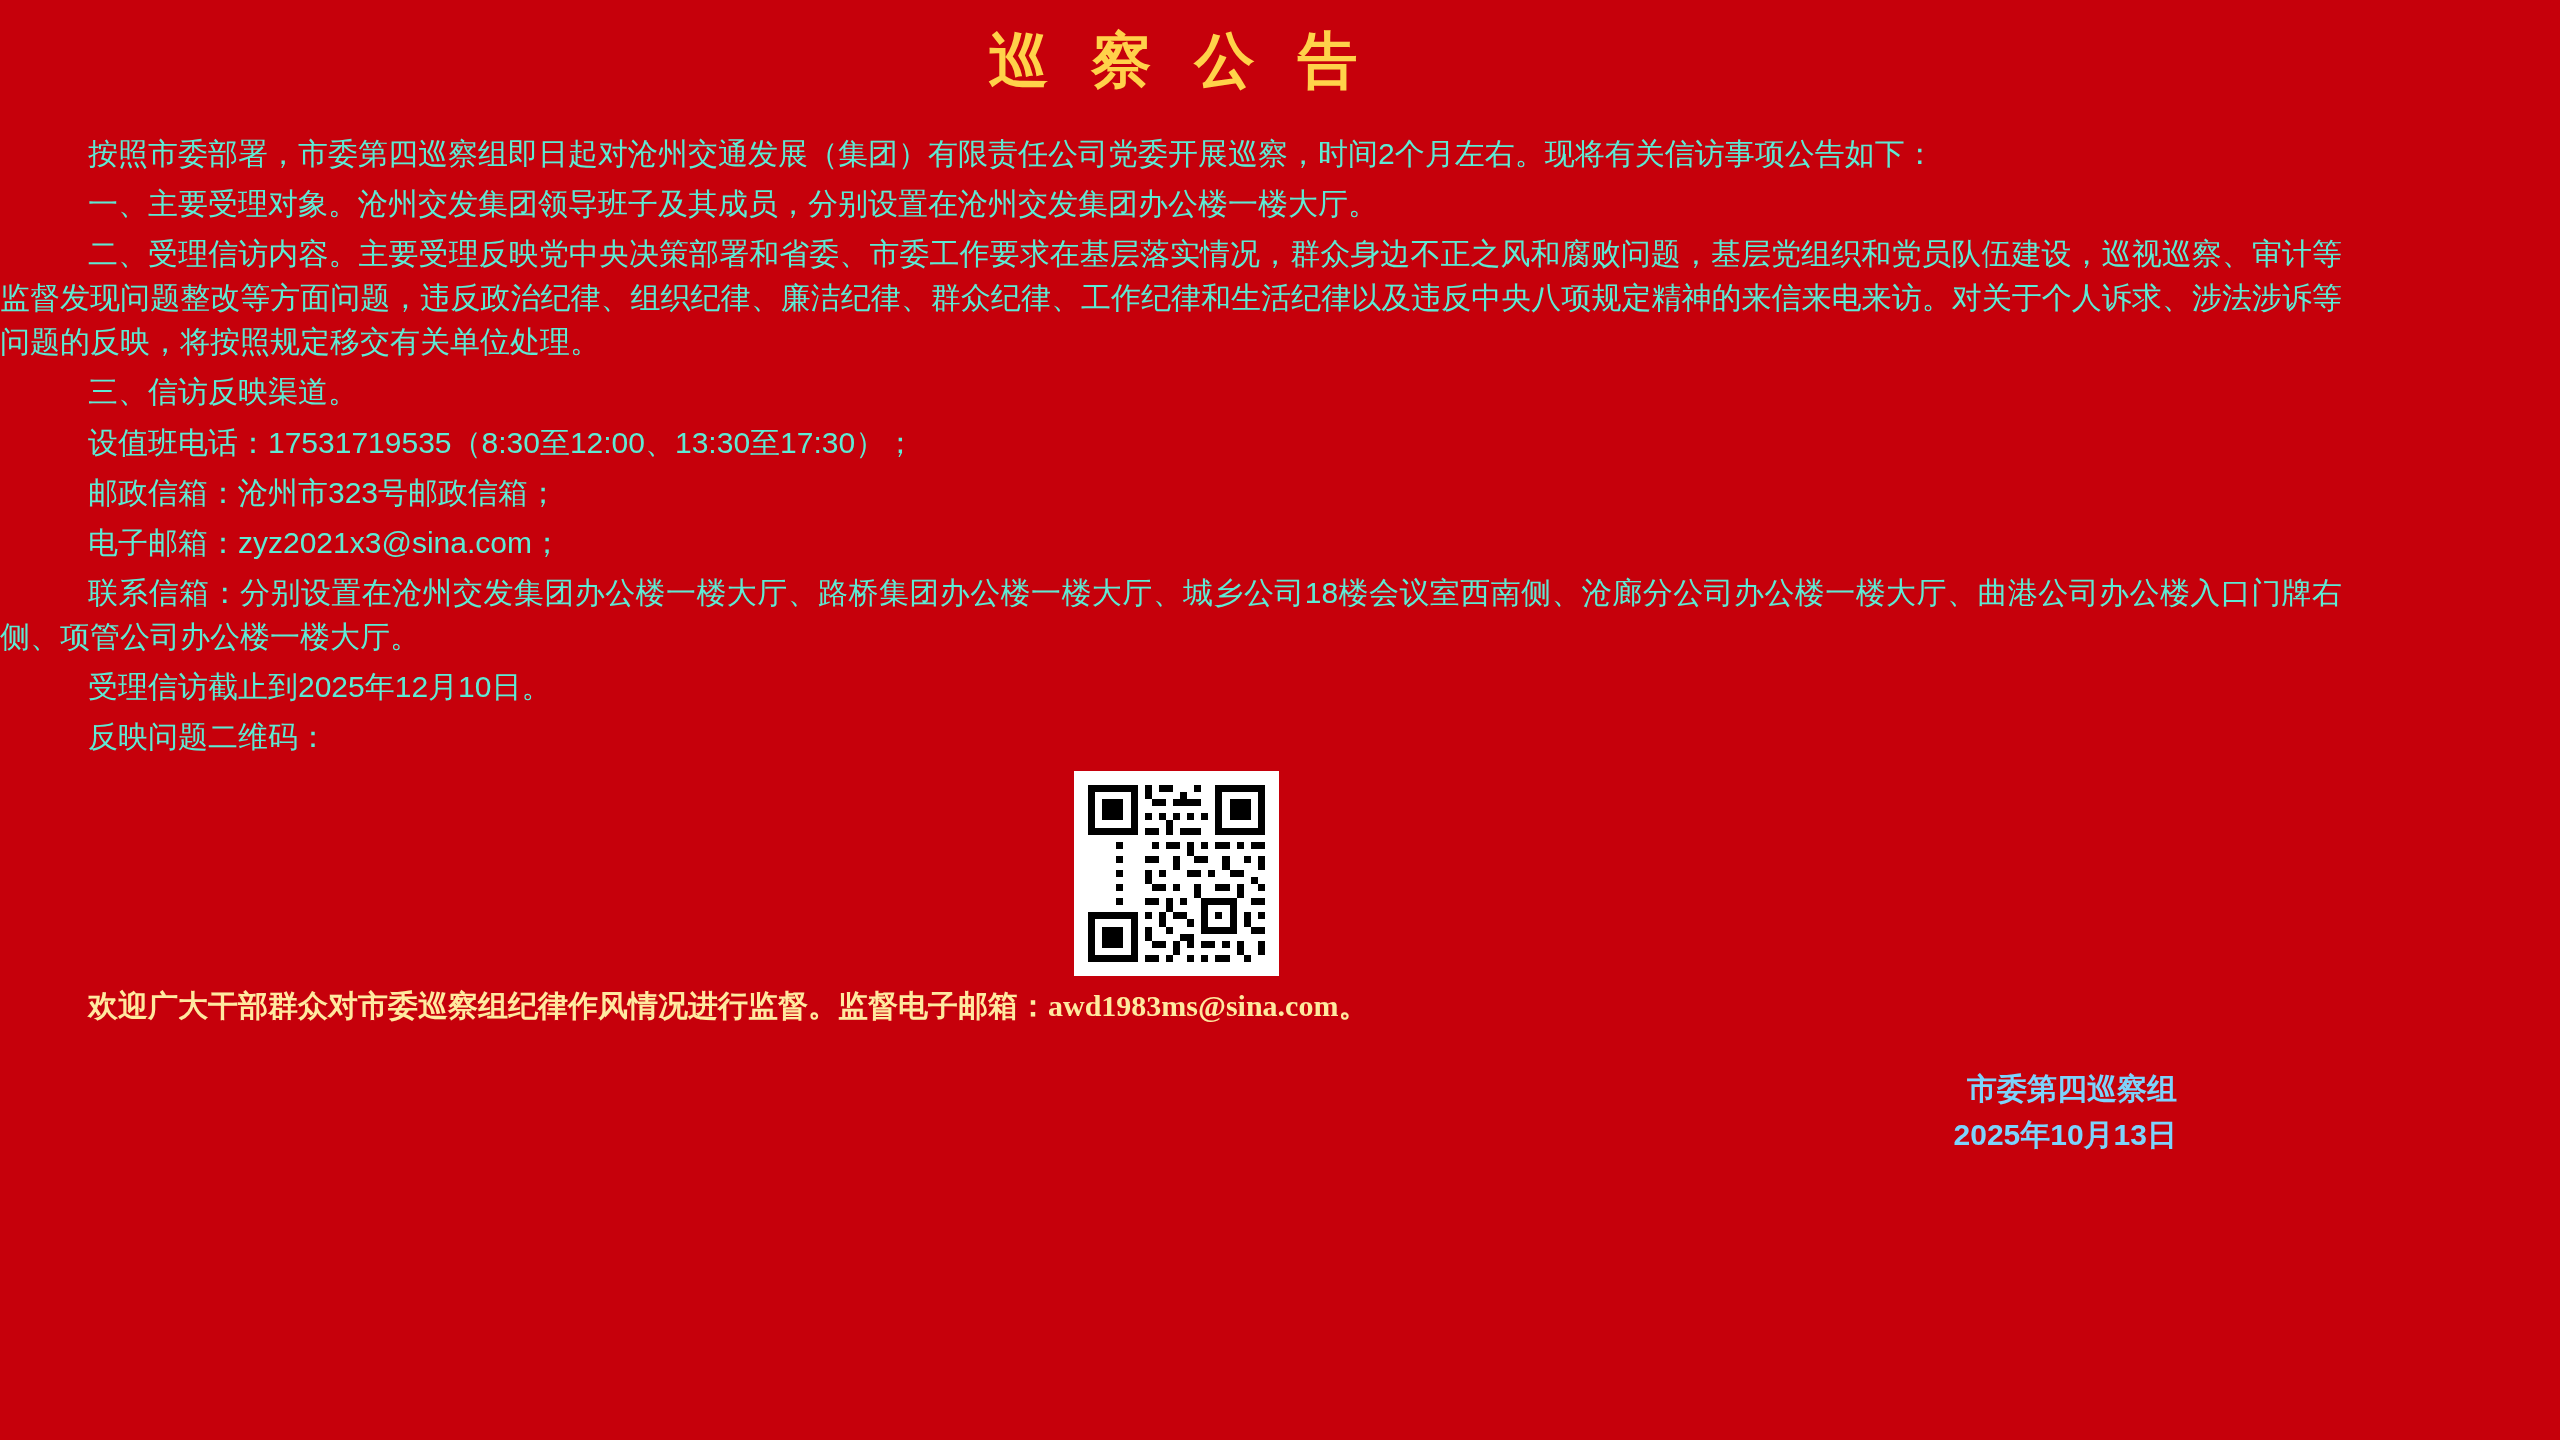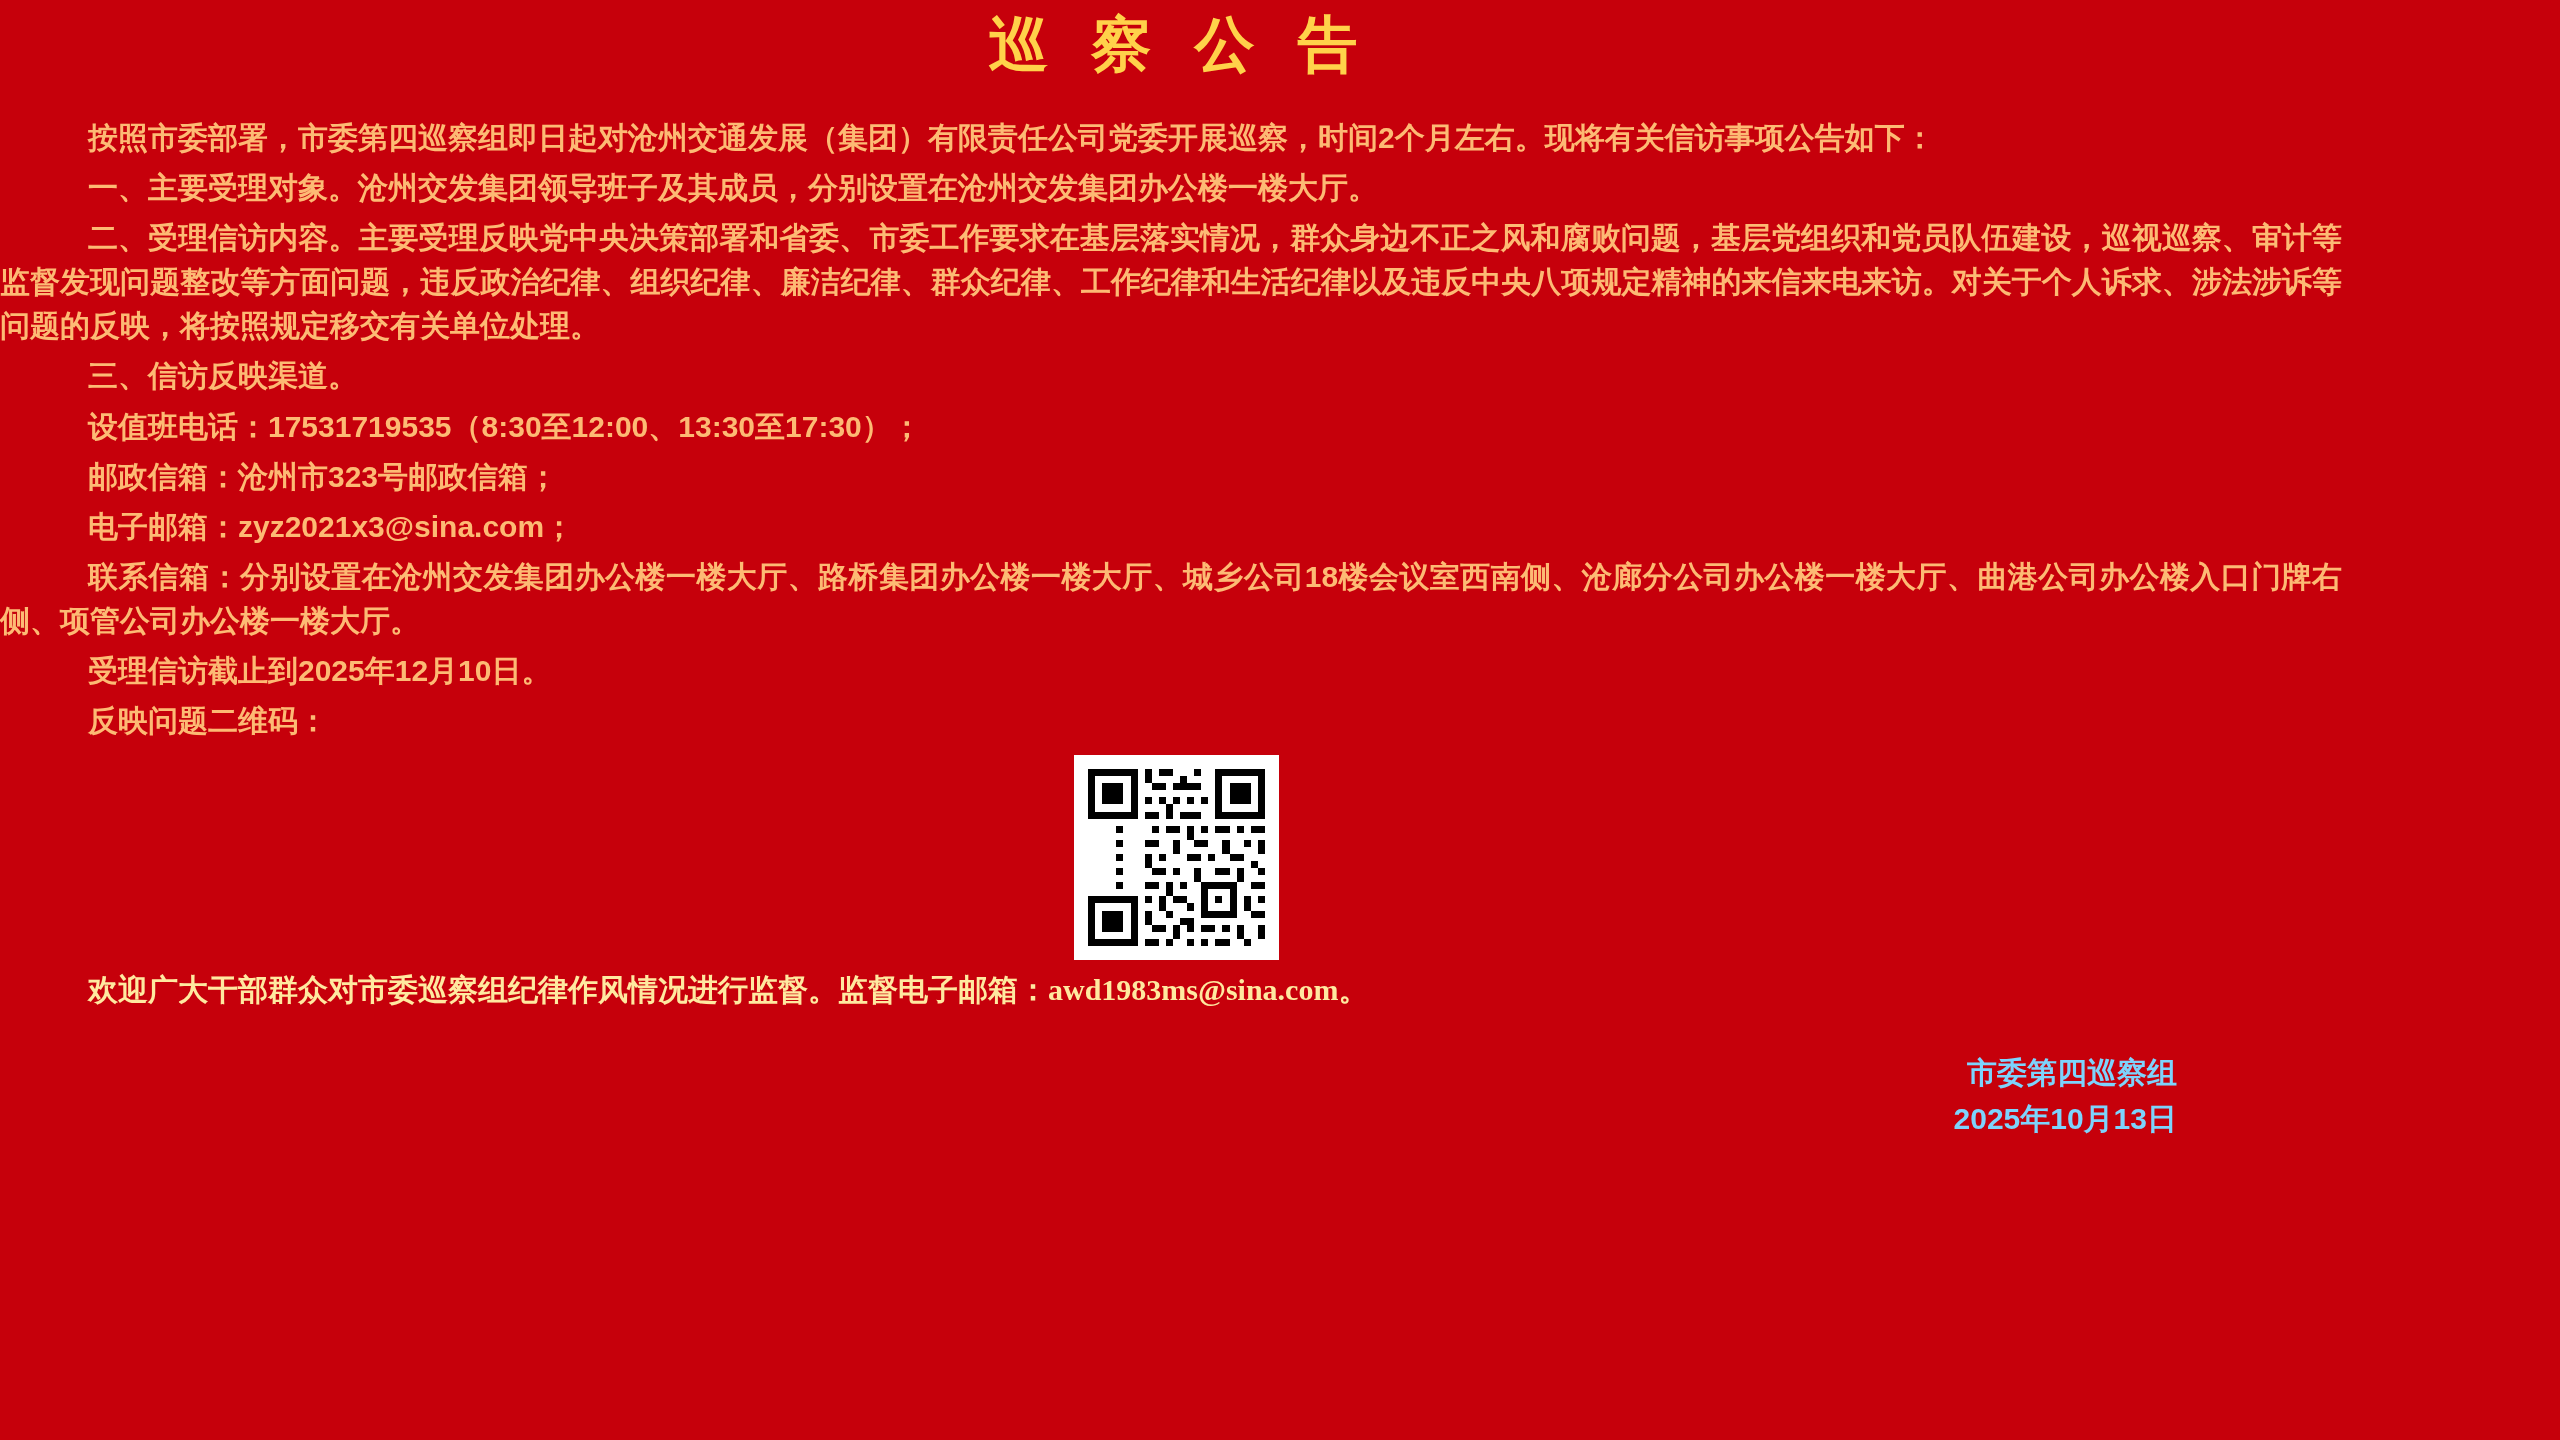--- a/index.html
+++ b/index.html
@@ -12,42 +12,42 @@
     background: #C6000B;
     font-family: "Liberation Sans", "DejaVu Sans", sans-serif;
     color: #FFE9A0;
     overflow: hidden;
   }
   .page {
     position: relative;
     width: 2360px;
     height: 1440px;
     box-sizing: border-box;
-    padding: 0 0 0 0;
+    padding: 16px 0 0 0;
   }
   .title {
     text-align: center;
     font-size: 60px;
     font-weight: bold;
     letter-spacing: 14px;
     color: #FFD24A;
     padding-top: 6px;
     line-height: 1.3;
     font-family: "Liberation Serif", "DejaVu Serif", serif;
   }
   .body-area {
     padding: 0 8px 0 0;
     margin-top: 32px;
   }
   p.para {
     margin: 0 0 6px 0;
     font-size: 30px;
-    font-weight: bold;
+    font-weight: normal;
     line-height: 1.47;
-    color: #fdba74;
+    color: #5eead4;
     text-align: justify;
     text-justify: inter-ideograph;
     padding: 0 10px 0 0;
   }
   p.indent {
     text-indent: 88px;
   }
   .qr-wrap {
     width: 100%;
     display: flex;

